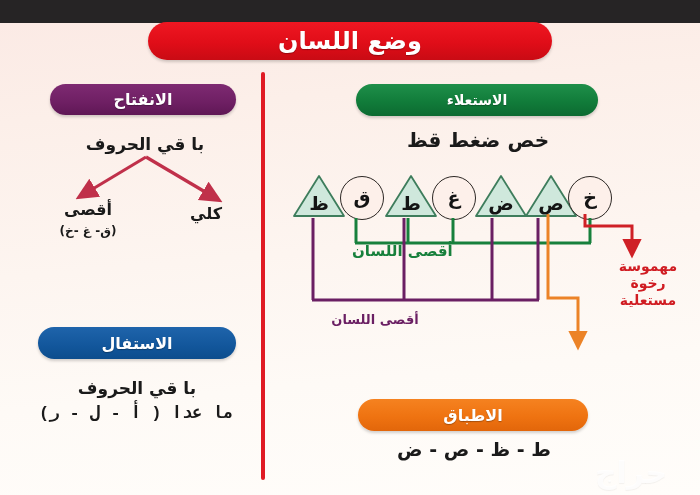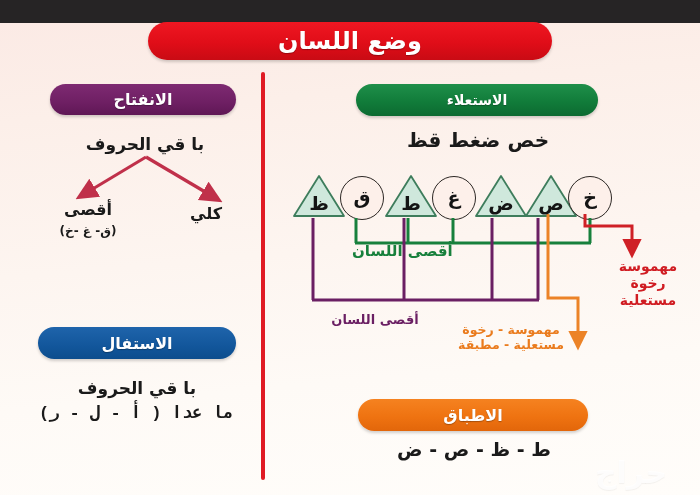--- a/index.html
+++ b/index.html
@@ -289,23 +289,19 @@
 
   <div class="lbl" id="lbl-aqsa">أقصى اللسان</div>
   <div class="lbl" id="lbl-jumla">أقصى اللسان</div>
 
   <div class="ann" id="ann-red">
     <div>مهموسة</div>
     <div>رخوة</div>
     <div>مستعلية</div>
   </div>
 
-  <div class="ann" id="ann-orange">
-    <div>مهموسة - رخوة</div>
-    <div>مستعلية - مطبقة</div>
-  </div>
 
   <div class="pill" id="pill-itbaq">الاطباق</div>
   <div class="blk" id="itbaq-letters">ط - ظ - ص - ض</div>
 
   <div id="watermark">حراج</div>
 
 </div>
 
 </body></html>

